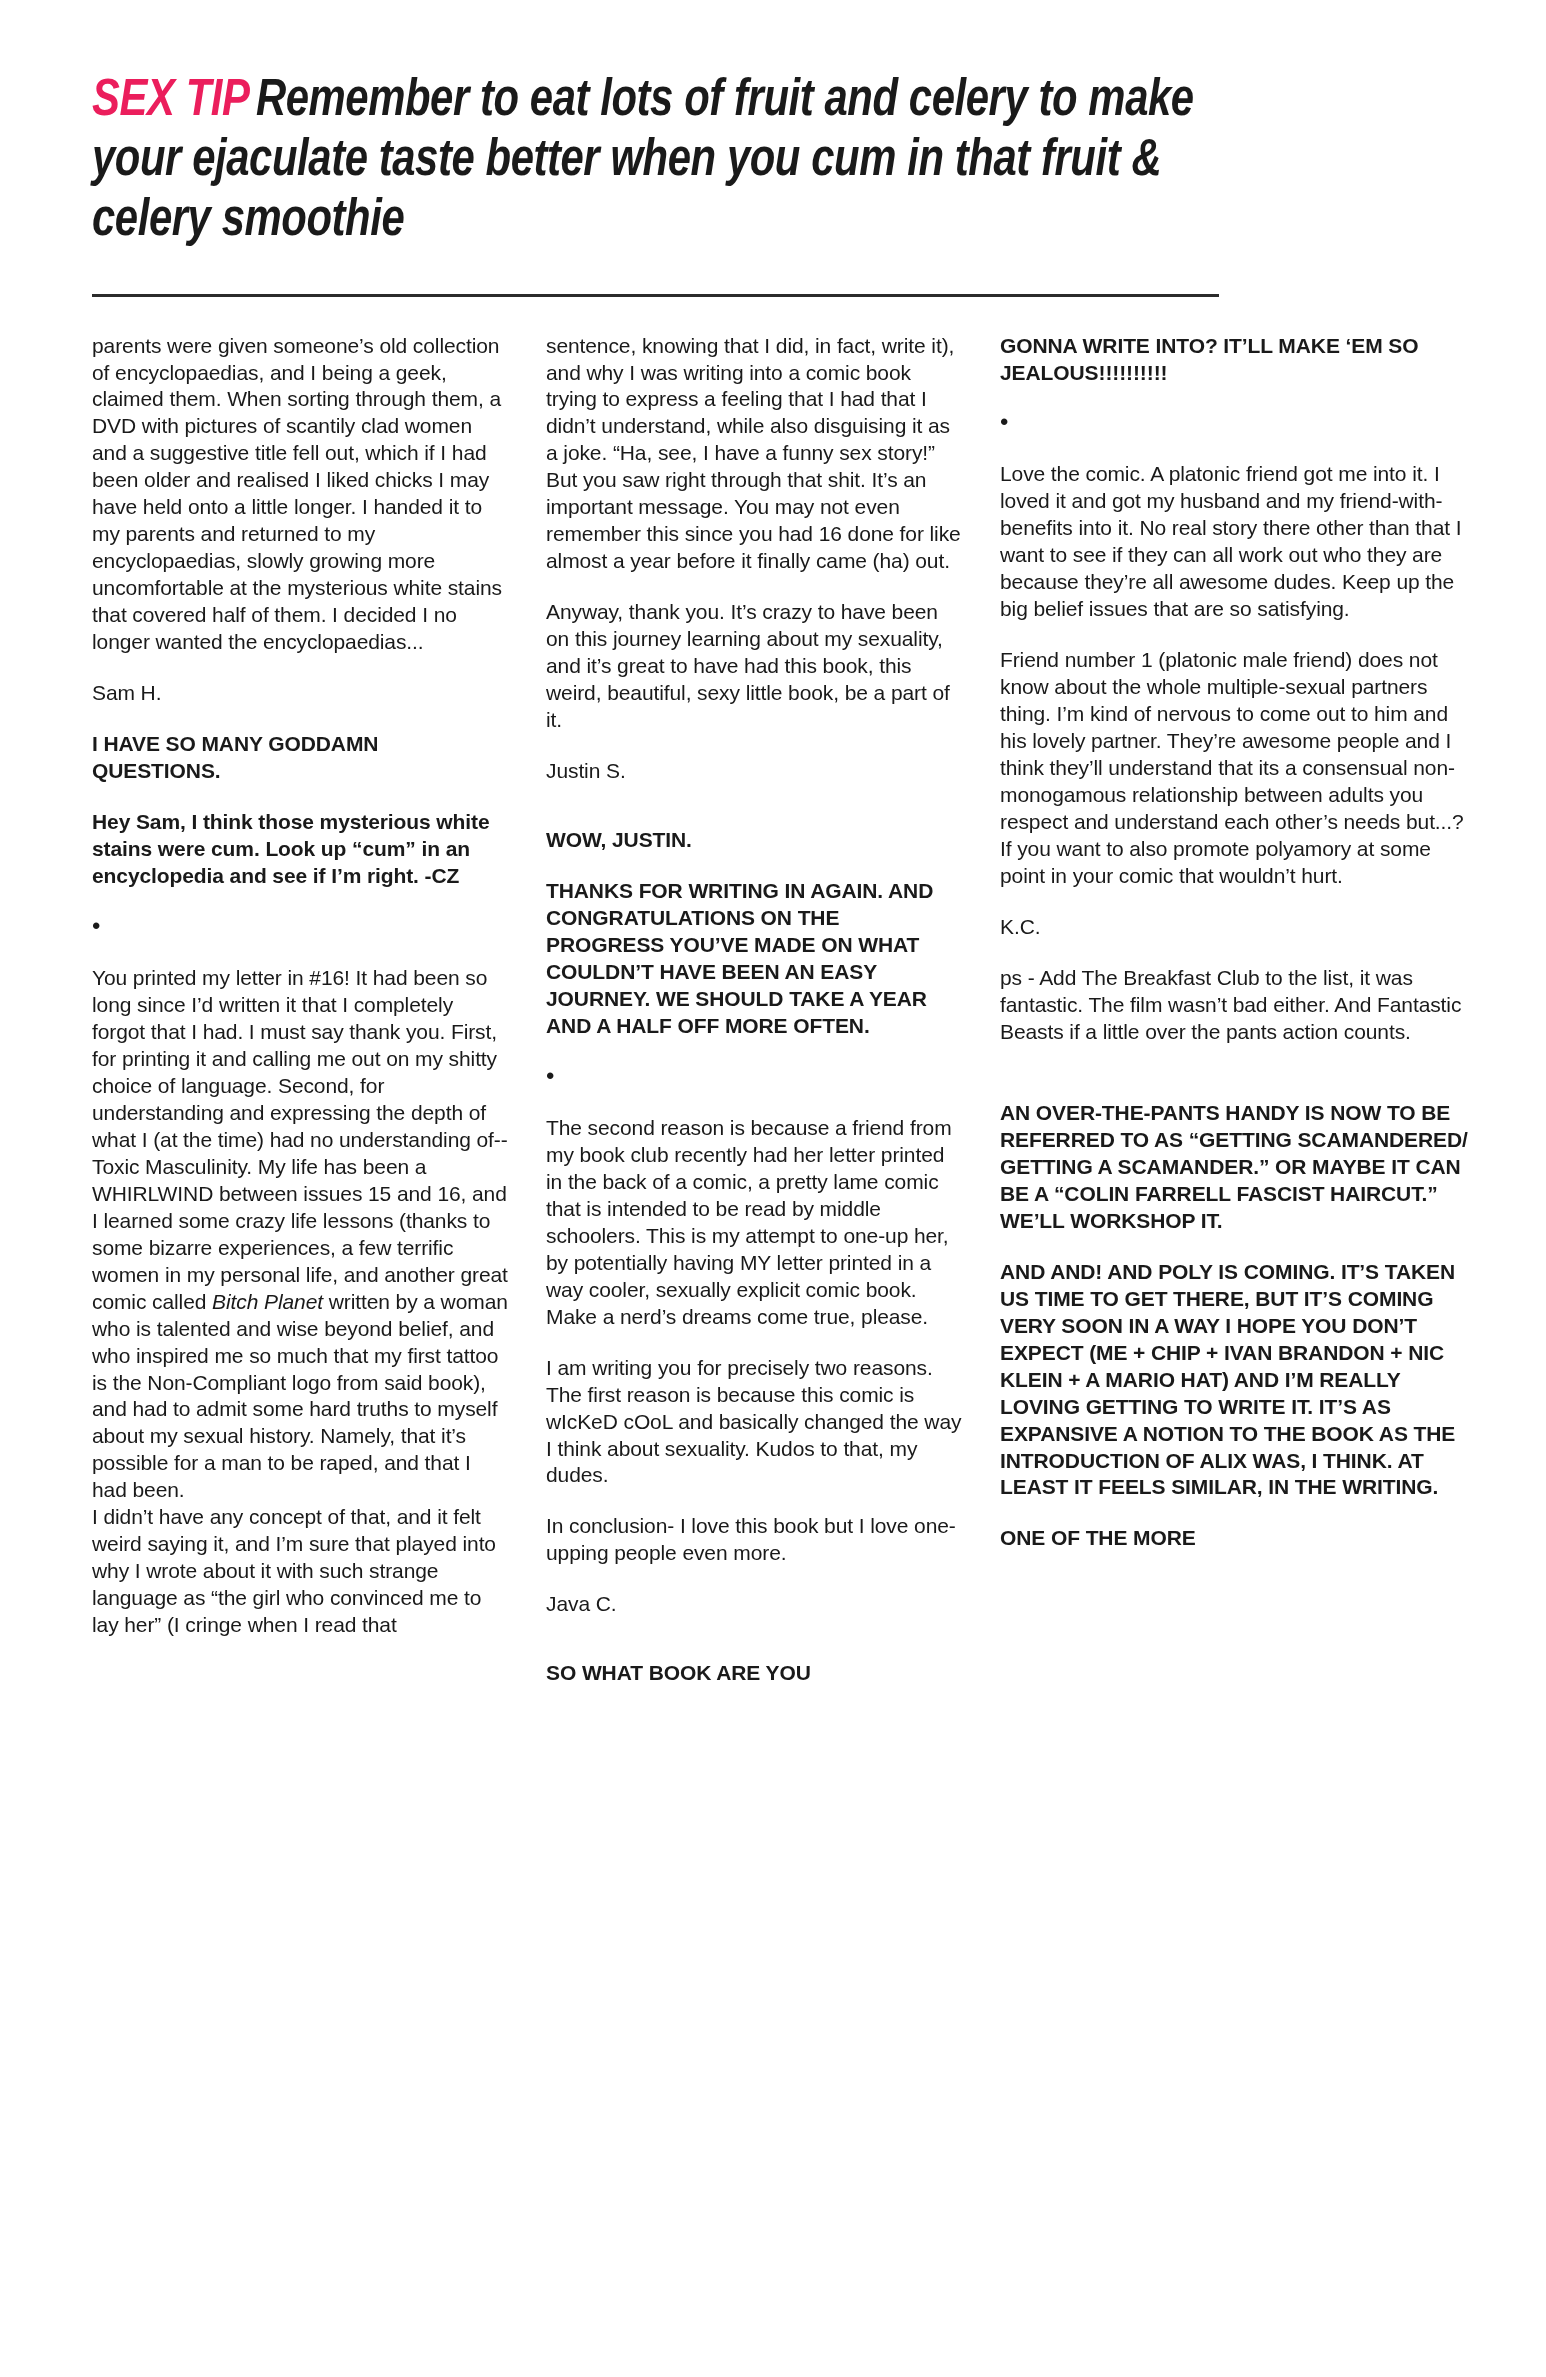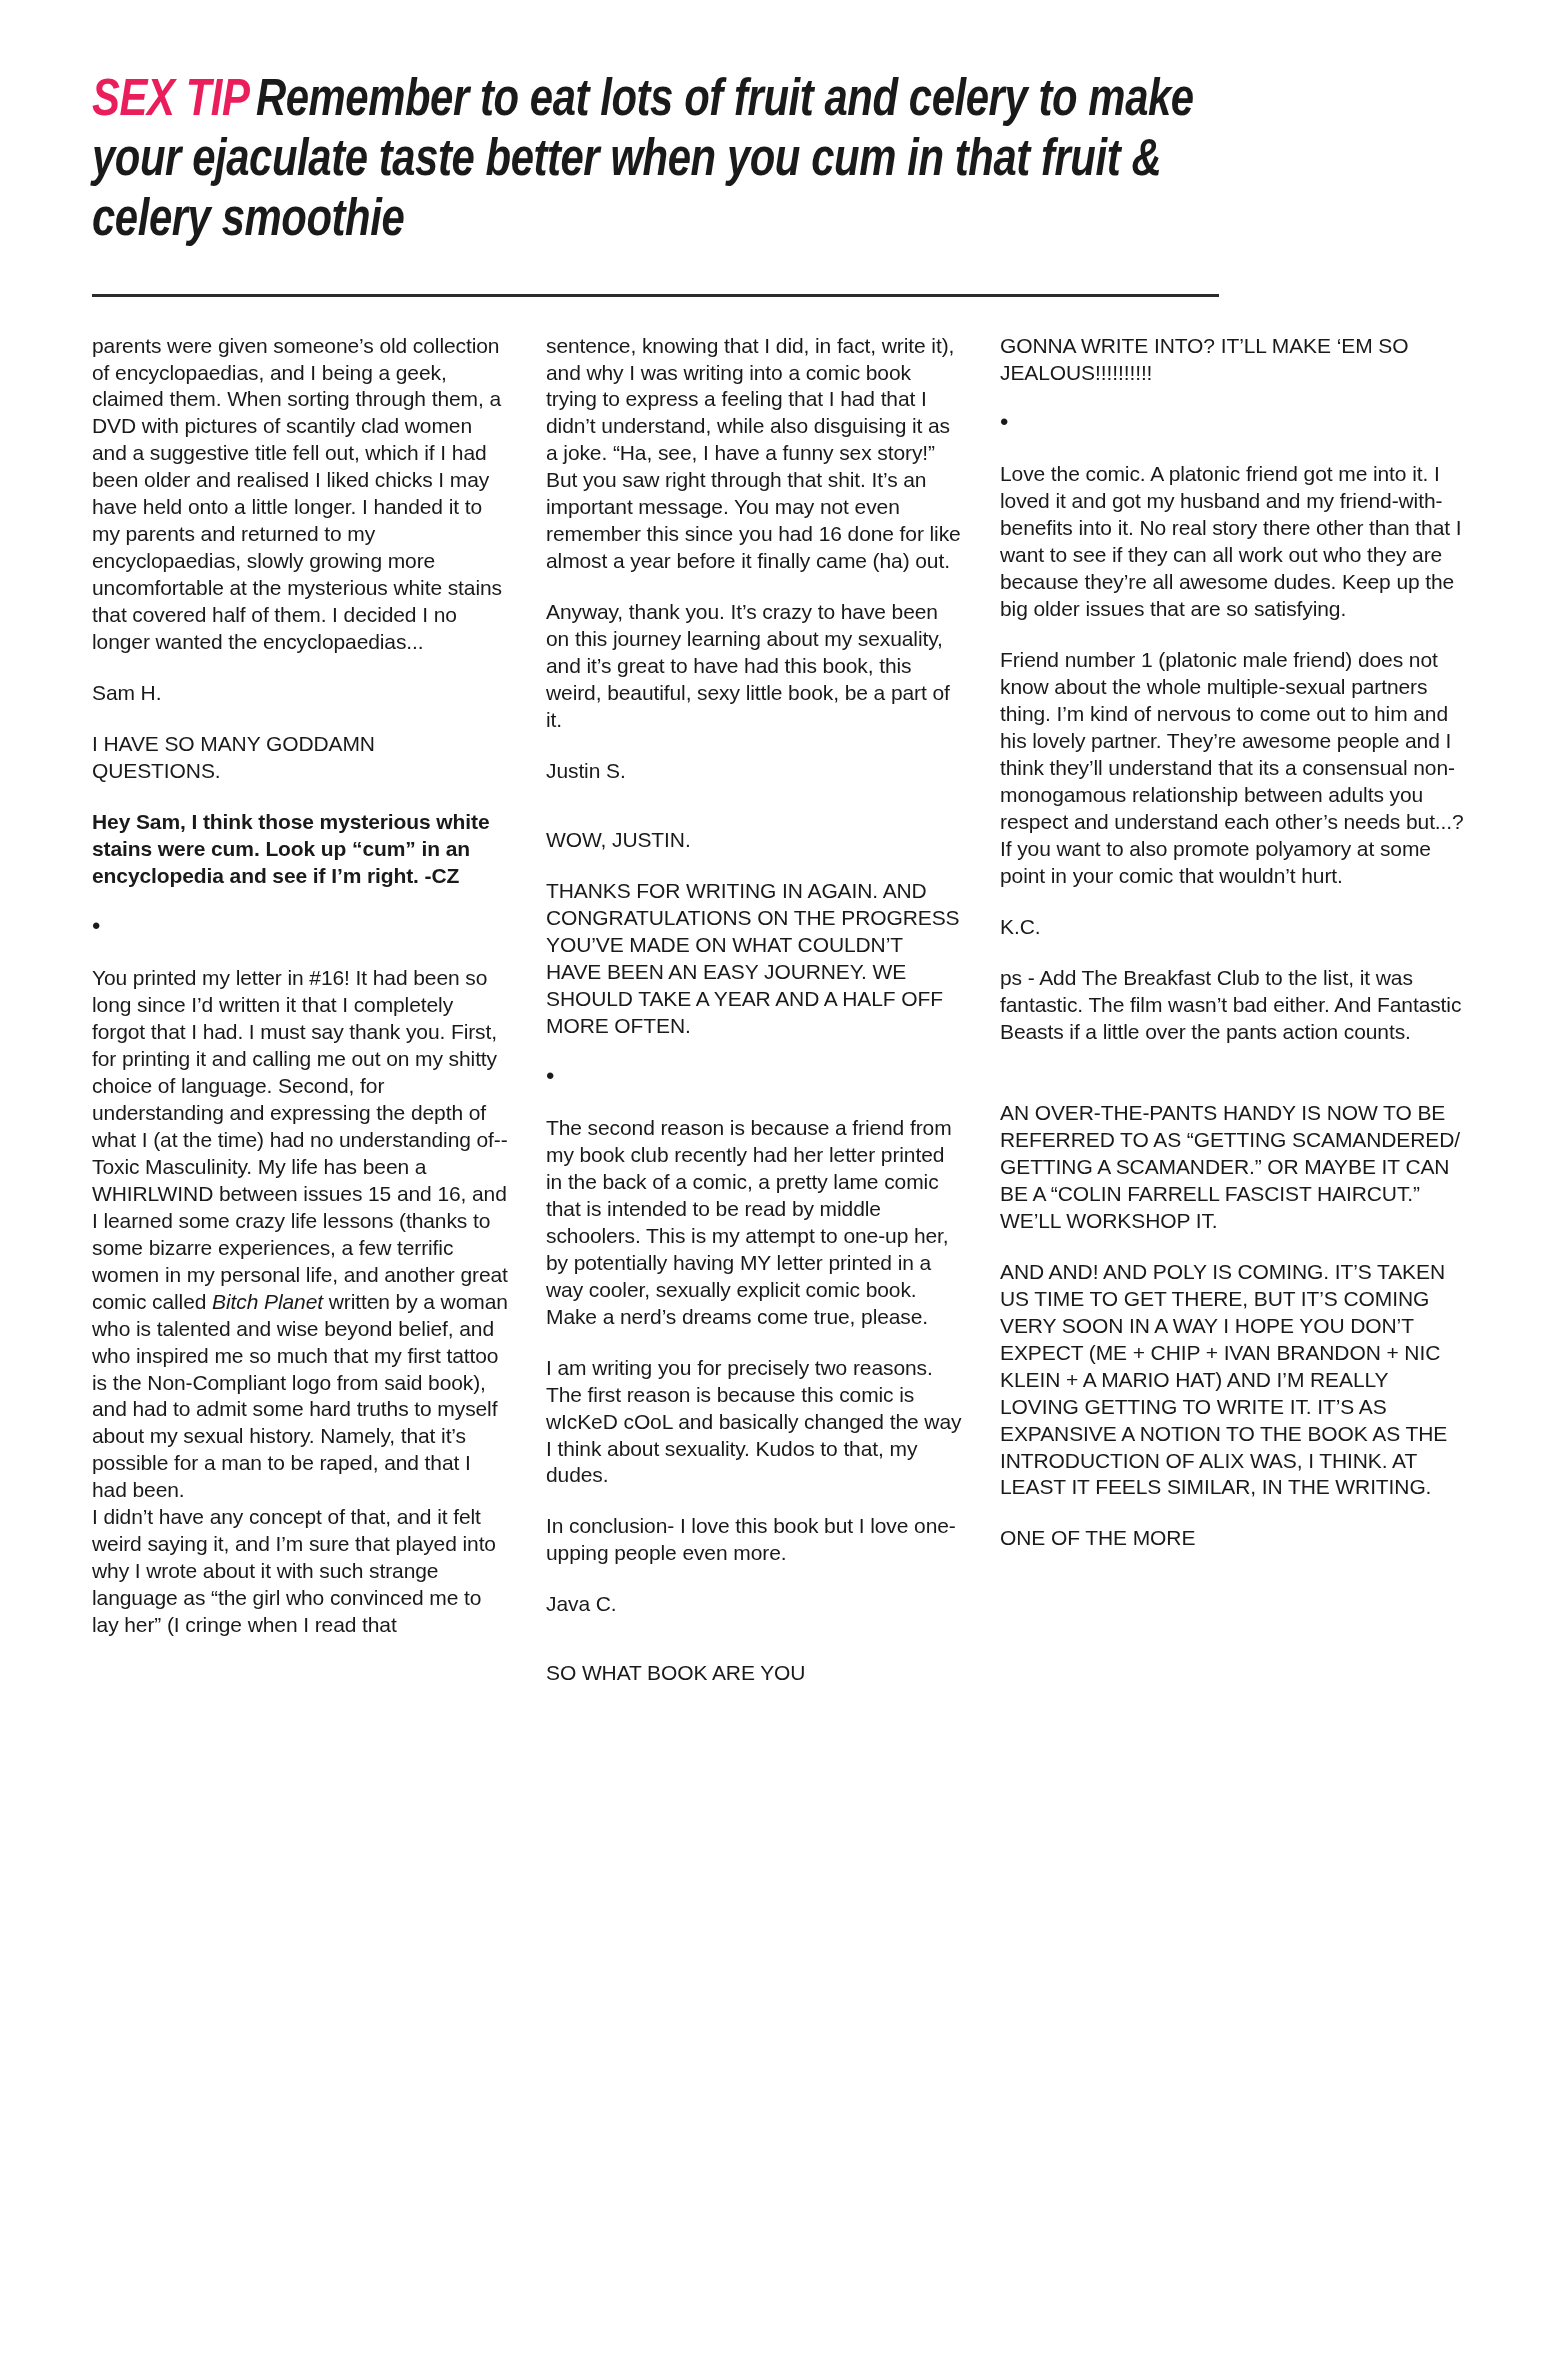--- a/index.html
+++ b/index.html
@@ -73,21 +73,21 @@
     letter-spacing: -0.1px;
     margin: 0 0 24px 0;
     text-align: left;
     word-spacing: 0px;
   }
   .blk:last-child { margin-bottom: 0; }
 
   .blk.tight { margin-bottom: 0; }
 
   .blk.bold {
-    font-weight: 400;
+    font-weight: 700;
     letter-spacing: -0.1px;
   }
   .blk.bolditalic {
     font-weight: 700;
     letter-spacing: -0.1px;
   }
   .blk.bullet {
     font-size: 24px;
     line-height: 1.0;
     margin: 11px 0 26.5px 0;
@@ -130,21 +130,21 @@
       <p class="blk">The second reason is because a friend from my book club recently had her letter printed in the back of a comic, a pretty lame comic that is intended to be read by middle schoolers. This is my attempt to one-up her, by potentially having MY letter printed in a way cooler, sexually explicit comic book. Make a nerd’s dreams come true, please.</p>
       <p class="blk">I am writing you for precisely two reasons. The first reason is because this comic is wIcKeD cOoL and basically changed the way I think about sexuality. Kudos to that, my dudes.</p>
       <p class="blk">In conclusion- I love this book but I love one-upping people even more.</p>
       <p class="blk gap-lg">Java C.</p>
       <p class="blk bold">SO WHAT BOOK ARE YOU</p>
     </div>
 
     <div class="col">
       <p class="blk bold">GONNA WRITE INTO? IT’LL MAKE ‘EM SO JEALOUS!!!!!!!!!!</p>
       <p class="blk bullet">•</p>
-      <p class="blk">Love the comic. A platonic friend got me into it. I loved it and got my husband and my friend-with-benefits into it. No real story there other than that I want to see if they can all work out who they are because they’re all awesome dudes. Keep up the big older issues that are so satisfying.</p>
+      <p class="blk">Love the comic. A platonic friend got me into it. I loved it and got my husband and my friend-with-benefits into it. No real story there other than that I want to see if they can all work out who they are because they’re all awesome dudes. Keep up the big belief issues that are so satisfying.</p>
       <p class="blk">Friend number 1 (platonic male friend) does not know about the whole multiple-sexual partners thing. I’m kind of nervous to come out to him and his lovely partner. They’re awesome people and I think they’ll understand that its a consensual non-monogamous relationship between adults you respect and understand each other’s needs but...? If you want to also promote polyamory at some point in your comic that wouldn’t hurt.</p>
       <p class="blk">K.C.</p>
       <p class="blk gap-xl">ps - Add The Breakfast Club to the list, it was fantastic. The film wasn’t bad either. And Fantastic Beasts if a little over the pants action counts.</p>
       <p class="blk bold">AN OVER-THE-PANTS HANDY IS NOW TO BE REFERRED TO AS “GETTING SCAMANDERED/ GETTING A SCAMANDER.” OR MAYBE IT CAN BE A “COLIN FARRELL FASCIST HAIRCUT.” WE’LL WORKSHOP IT.</p>
       <p class="blk bold">AND AND! AND POLY IS COMING. IT’S TAKEN US TIME TO GET THERE, BUT IT’S COMING VERY SOON IN A WAY I HOPE YOU DON’T EXPECT (ME + CHIP + IVAN BRANDON + NIC KLEIN + A MARIO HAT) AND I’M REALLY LOVING GETTING TO WRITE IT. IT’S AS EXPANSIVE A NOTION TO THE BOOK AS THE INTRODUCTION OF ALIX WAS, I THINK. AT LEAST IT FEELS SIMILAR, IN THE WRITING.</p>
       <p class="blk bold">ONE OF THE MORE</p>
     </div>
 
   </div>
 </div>

